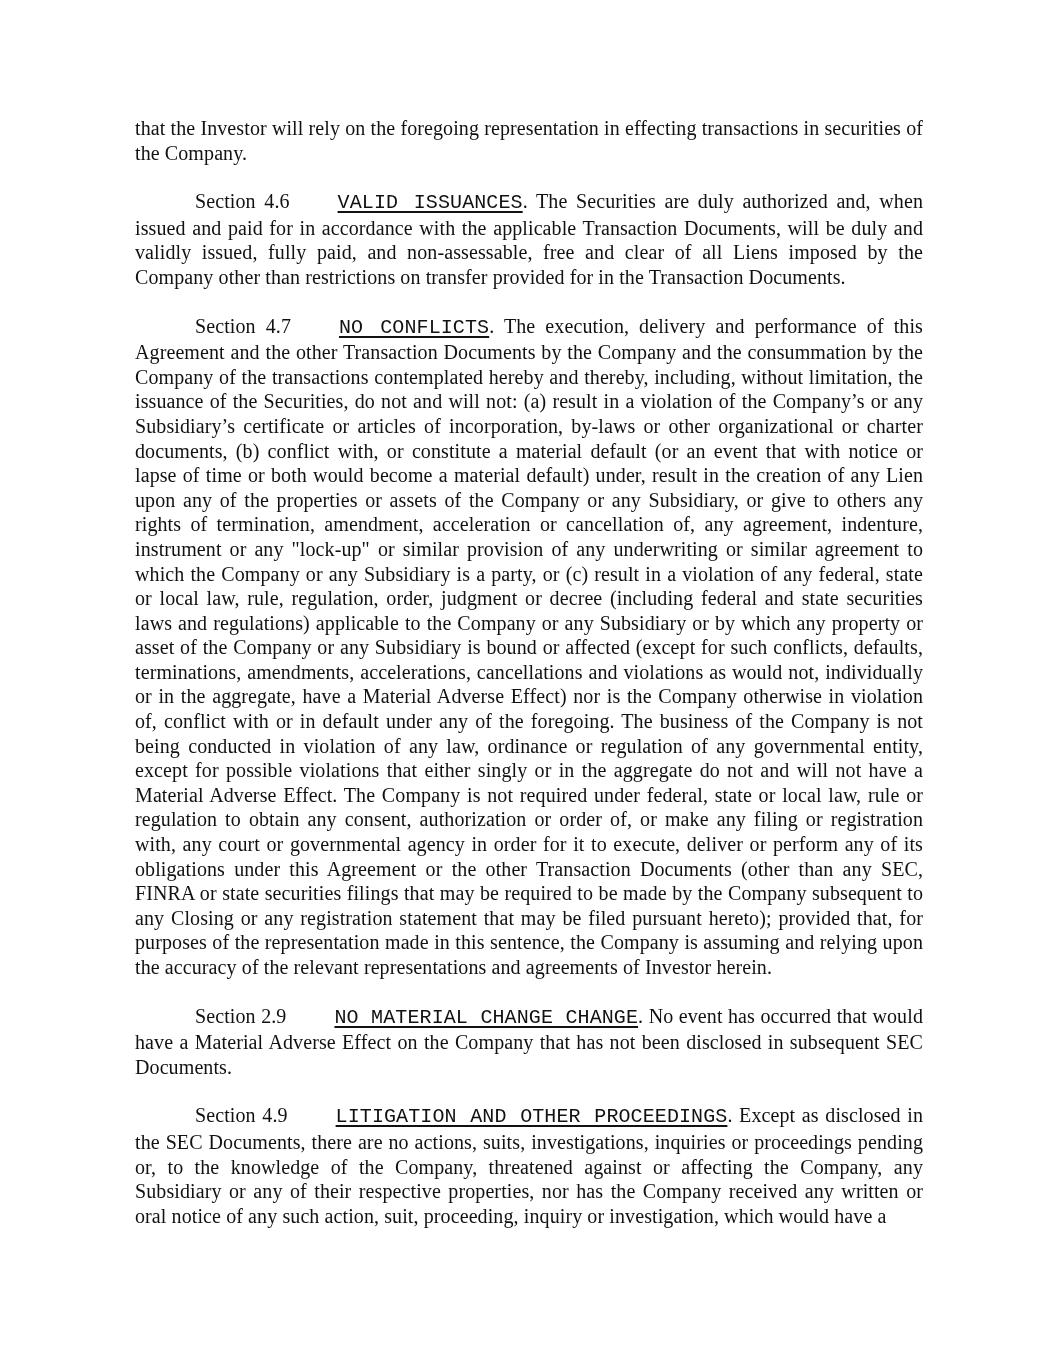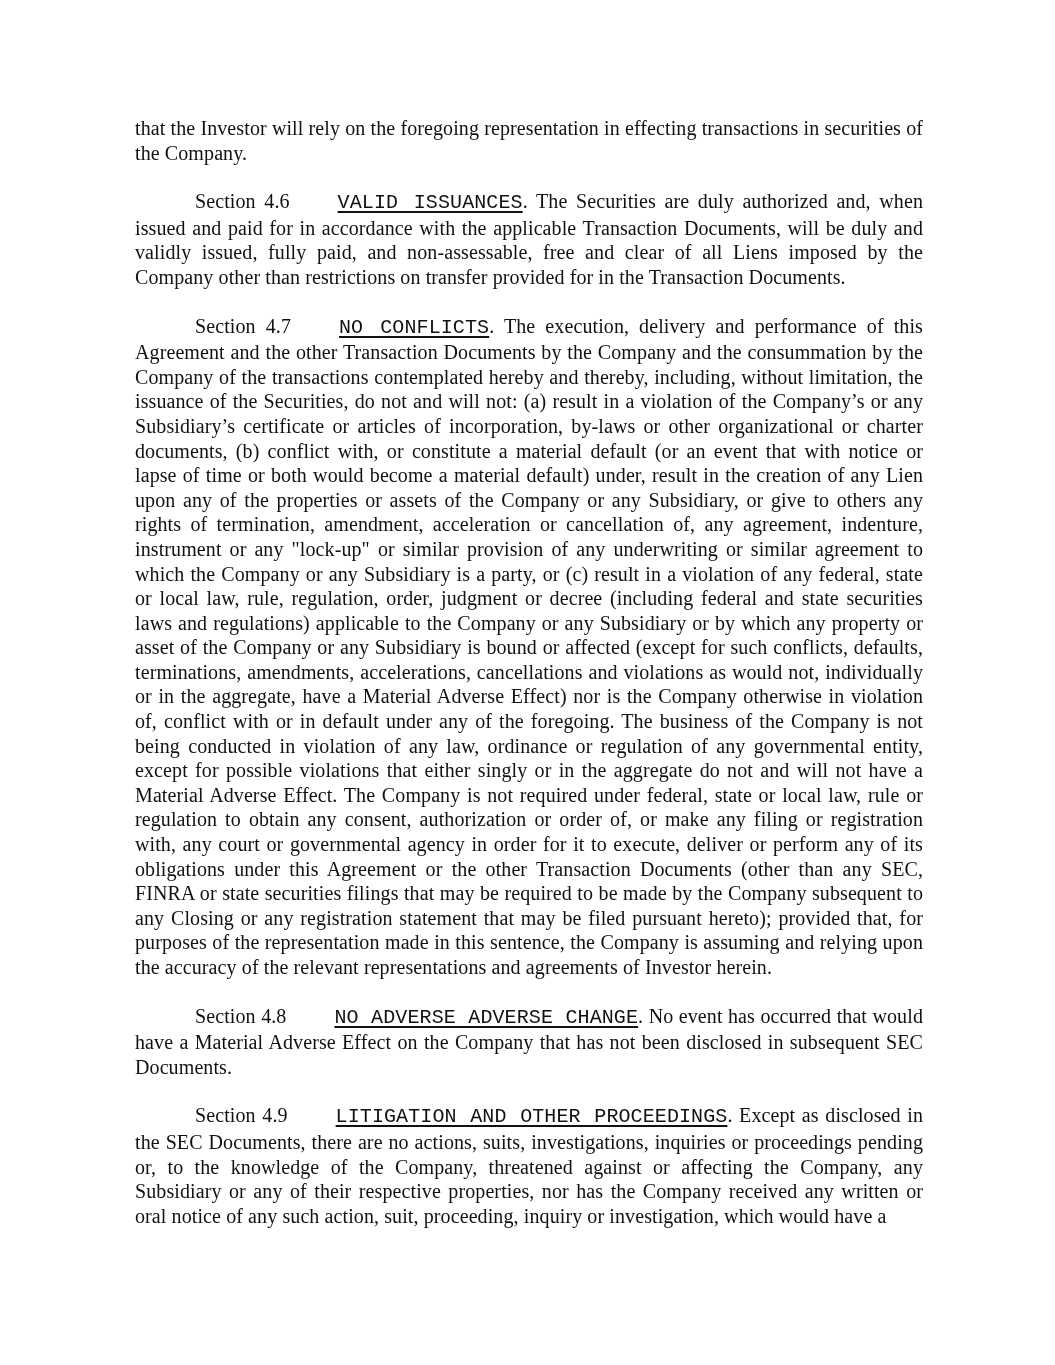--- a/index.html
+++ b/index.html
@@ -53,21 +53,21 @@
 
     <p class="para section-para">
       <span>Section 4.6</span><span class="tab"></span><span class="sec-heading">VALID ISSUANCES</span><span>. The Securities are duly authorized and, when issued and paid for in accordance with the applicable Transaction Documents, will be duly and validly issued, fully paid, and non-assessable, free and clear of all Liens imposed by the Company other than restrictions on transfer provided for in the Transaction Documents.</span>
     </p>
 
     <p class="para section-para">
       <span>Section 4.7</span><span class="tab"></span><span class="sec-heading">NO CONFLICTS</span><span>. The execution, delivery and performance of this Agreement and the other Transaction Documents by the Company and the consummation by the Company of the transactions contemplated hereby and thereby, including, without limitation, the issuance of the Securities, do not and will not: (a) result in a violation of the Company’s or any Subsidiary’s certificate or articles of incorporation, by-laws or other organizational or charter documents, (b) conflict with, or constitute a material default (or an event that with notice or lapse of time or both would become a material default) under, result in the creation of any Lien upon any of the properties or assets of the Company or any Subsidiary, or give to others any rights of termination, amendment, acceleration or cancellation of, any agreement, indenture, instrument or any "lock-up" or similar provision of any underwriting or similar agreement to which the Company or any Subsidiary is a party, or (c) result in a violation of any federal, state or local law, rule, regulation, order, judgment or decree (including federal and state securities laws and regulations) applicable to the Company or any Subsidiary or by which any property or asset of the Company or any Subsidiary is bound or affected (except for such conflicts, defaults, terminations, amendments, accelerations, cancellations and violations as would not, individually or in the aggregate, have a Material Adverse Effect) nor is the Company otherwise in violation of, conflict with or in default under any of the foregoing. The business of the Company is not being conducted in violation of any law, ordinance or regulation of any governmental entity, except for possible violations that either singly or in the aggregate do not and will not have a Material Adverse Effect. The Company is not required under federal, state or local law, rule or regulation to obtain any consent, authorization or order of, or make any filing or registration with, any court or governmental agency in order for it to execute, deliver or perform any of its obligations under this Agreement or the other Transaction Documents (other than any SEC, FINRA or state securities filings that may be required to be made by the Company subsequent to any Closing or any registration statement that may be filed pursuant hereto); provided that, for purposes of the representation made in this sentence, the Company is assuming and relying upon the accuracy of the relevant representations and agreements of Investor herein.</span>
     </p>
 
     <p class="para section-para">
-      <span>Section 4.8</span><span class="tab"></span><span class="sec-heading">NO ADVERSE ADVERSE CHANGE</span><span>. No event has occurred that would have a Material Adverse Effect on the Company that has not been disclosed in subsequent SEC Documents.</span>
+      <span>Section 2.9</span><span class="tab"></span><span class="sec-heading">NO MATERIAL CHANGE CHANGE</span><span>. No event has occurred that would have a Material Adverse Effect on the Company that has not been disclosed in subsequent SEC Documents.</span>
     </p>
 
     <p class="para section-para">
       <span>Section 4.9</span><span class="tab"></span><span class="sec-heading">LITIGATION AND OTHER PROCEEDINGS</span><span>. Except as disclosed in the SEC Documents, there are no actions, suits, investigations, inquiries or proceedings pending or, to the knowledge of the Company, threatened against or affecting the Company, any Subsidiary or any of their respective properties, nor has the Company received any written or oral notice of any such action, suit, proceeding, inquiry or investigation, which would have a</span>
     </p>
 
   </div>
 </div>
 
 </body></html>

